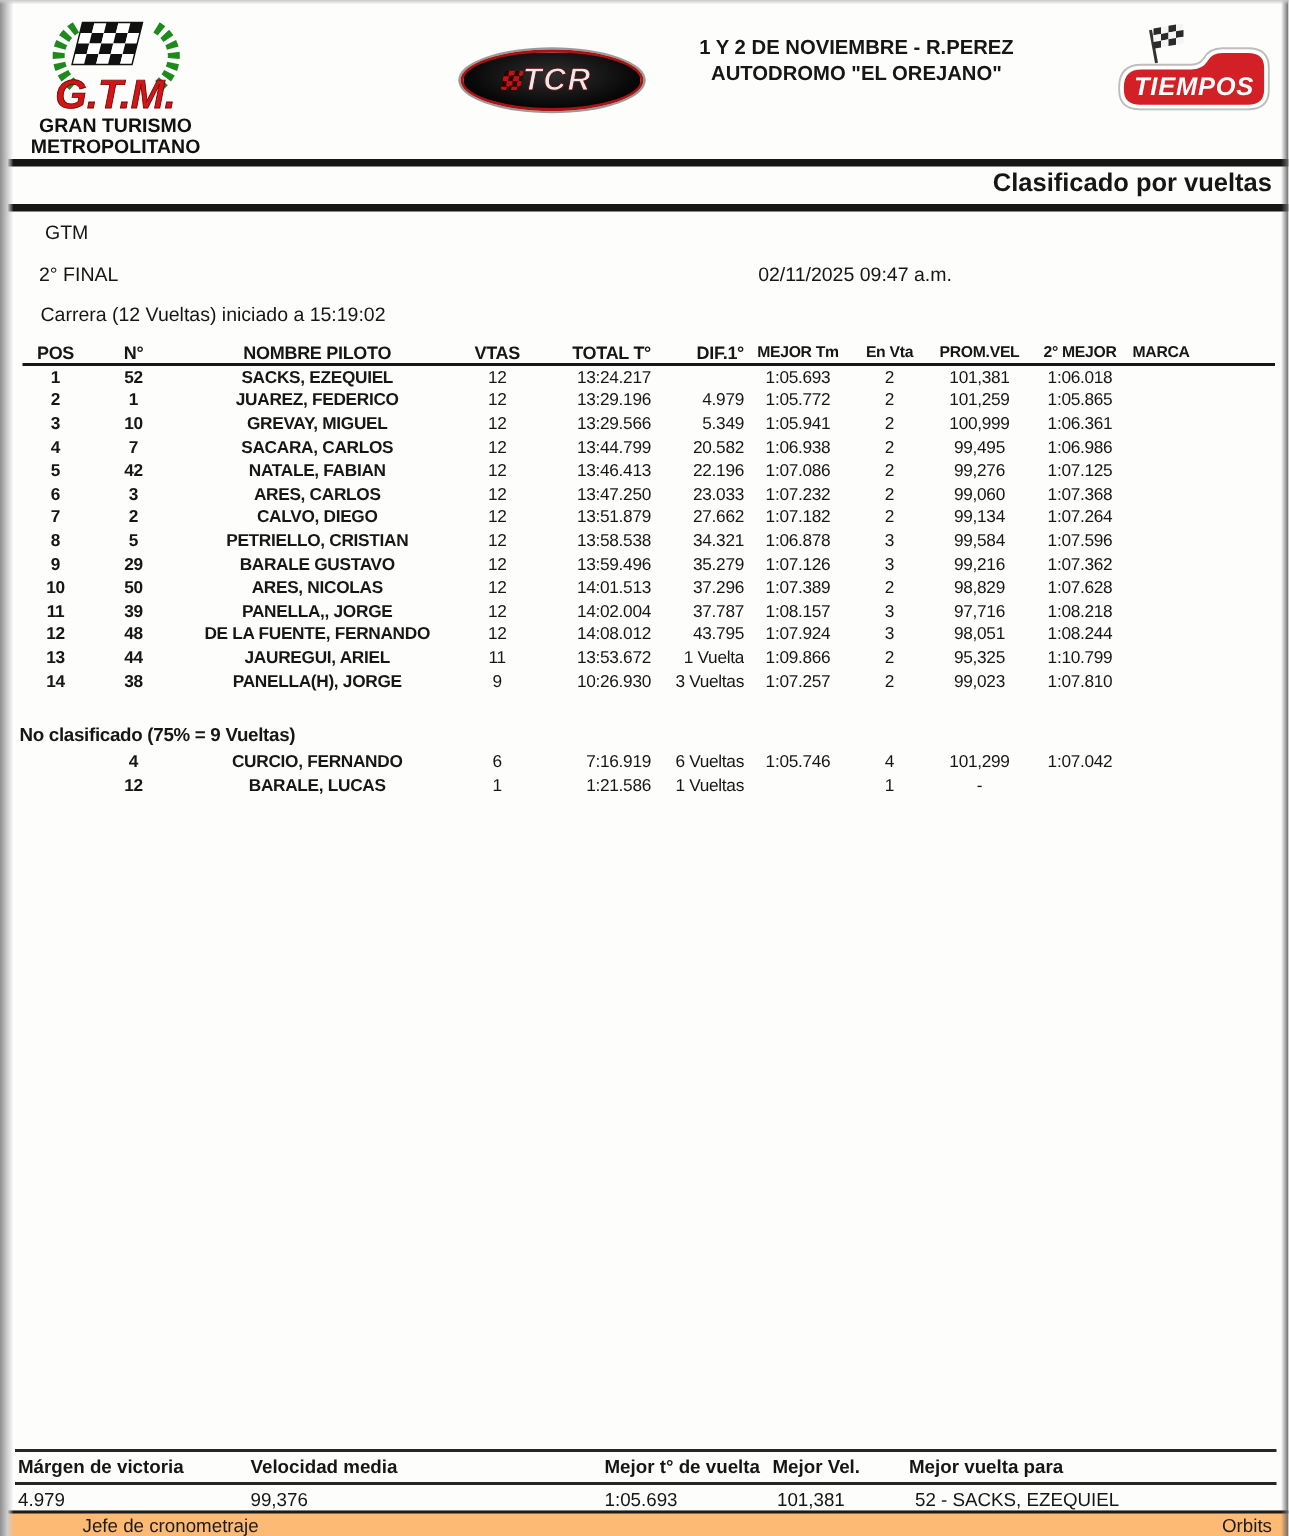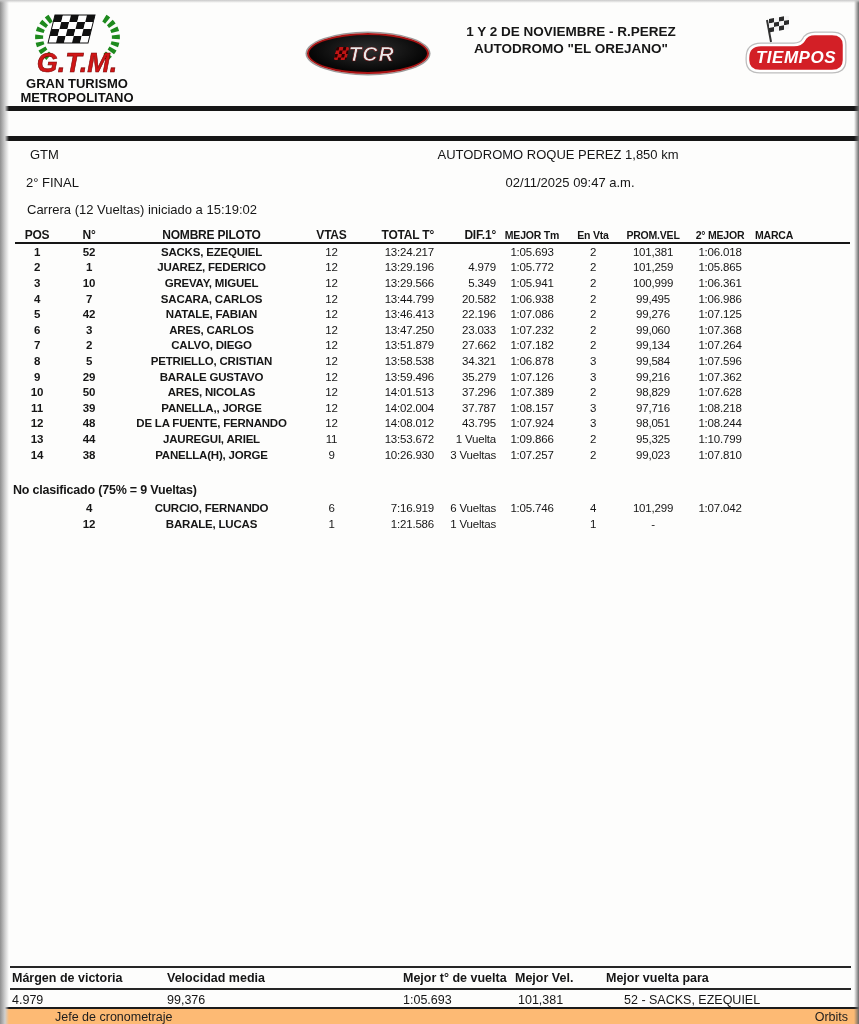--- a/index.html
+++ b/index.html
@@ -64,21 +64,21 @@
   .nc-label { margin:21px 0 3px -2px; font-weight:bold; font-size:12.5px; letter-spacing:-0.2px; }
 
   
   .summary { position:absolute; left:10px; top:966px; width:841px; font-size:12.5px; }
   .sum-head { position:relative; height:24px; border-top:2px solid #262626; border-bottom:2px solid #262626;
               font-weight:bold; }
   .sum-head span { position:absolute; bottom:3px; white-space:nowrap; }
   .sum-vals { position:relative; height:17px; }
   .sum-vals span { position:absolute; top:3px; white-space:nowrap; }
   .p1 { left:2px; } .p2 { left:157px; } .p3 { left:393px; } .p4 { left:505px; } .p5 { left:596px; }
-  .v4 { left:508px; } .v5 { left:614px; }
+  .v4 { left:508px; } .v5 { left:600px; }
 
   .bottom-bar { position:absolute; left:0; top:1007px; width:859px; height:17px; background:#fdba74;
                 border-top:2.5px solid #1c1c1c; font-size:12.5px; color:#1d1d1d; }
   .bottom-bar .jefe   { position:absolute; left:55px; top:1px; }
   .bottom-bar .orbits { position:absolute; right:11px; top:1px;text-align:right; }
 </style>
 </head>
 <body>
 
 <div class="page">
@@ -147,24 +147,24 @@
           <rect x="10" y="9" width="5" height="4.5" fill="#2a2a2a"></rect>
           <rect x="15" y="9" width="5" height="4.5" fill="#f5f5f5"></rect>
       </g>
     </g>
     <path d="M4,42 Q4,29 17,29 L50,29 Q57,29 60,24 Q63,18 71,18 L88,18 Q100,18 100,29 L100,44 Q100,55 88,55 L16,55 Q4,55 4,44 Z" fill="#d31f26" stroke="#bdbdbd" stroke-width="5"></path>
     <path d="M4,42 Q4,29 17,29 L50,29 Q57,29 60,24 Q63,18 71,18 L88,18 Q100,18 100,29 L100,44 Q100,55 88,55 L16,55 Q4,55 4,44 Z" fill="#d31f26" stroke="#ffffff" stroke-width="2.5"></path>
     <text x="52" y="47" text-anchor="middle" font-size="17" font-weight="bold" font-style="italic" fill="#fff" letter-spacing="0.5" font-family="Liberation Sans, sans-serif">TIEMPOS</text>
   </svg>
 
   <div class="rule1"></div>
+  <div class="band-right">Clasificado por vueltas</div>
   <div class="rule2"></div>
 
   <div class="info-cat">GTM</div>
-  <div class="info-track">AUTODROMO ROQUE PEREZ 1,850 km</div>
   <div class="info-race">2° FINAL</div>
   <div class="info-date">02/11/2025 09:47 a.m.</div>
   <div class="info-start">Carrera (12 Vueltas) iniciado a 15:19:02</div>
 
   <div class="rtable">
     <div class="thead">
       <span class="c c-pos">POS</span>
       <span class="c c-num">N°</span>
       <span class="c c-name">NOMBRE PILOTO</span>
       <span class="c c-vtas">VTAS</span>

